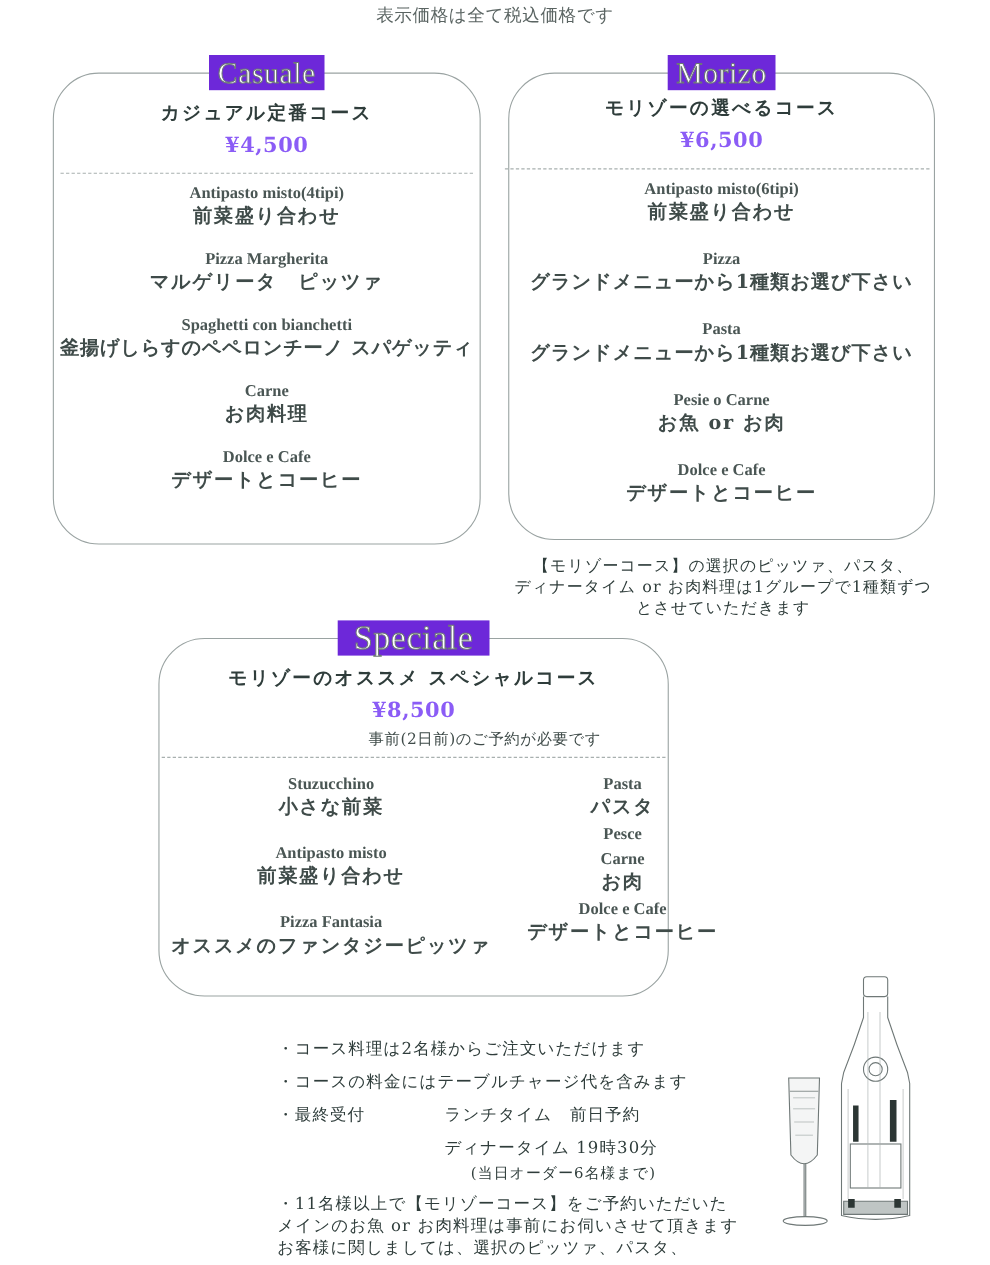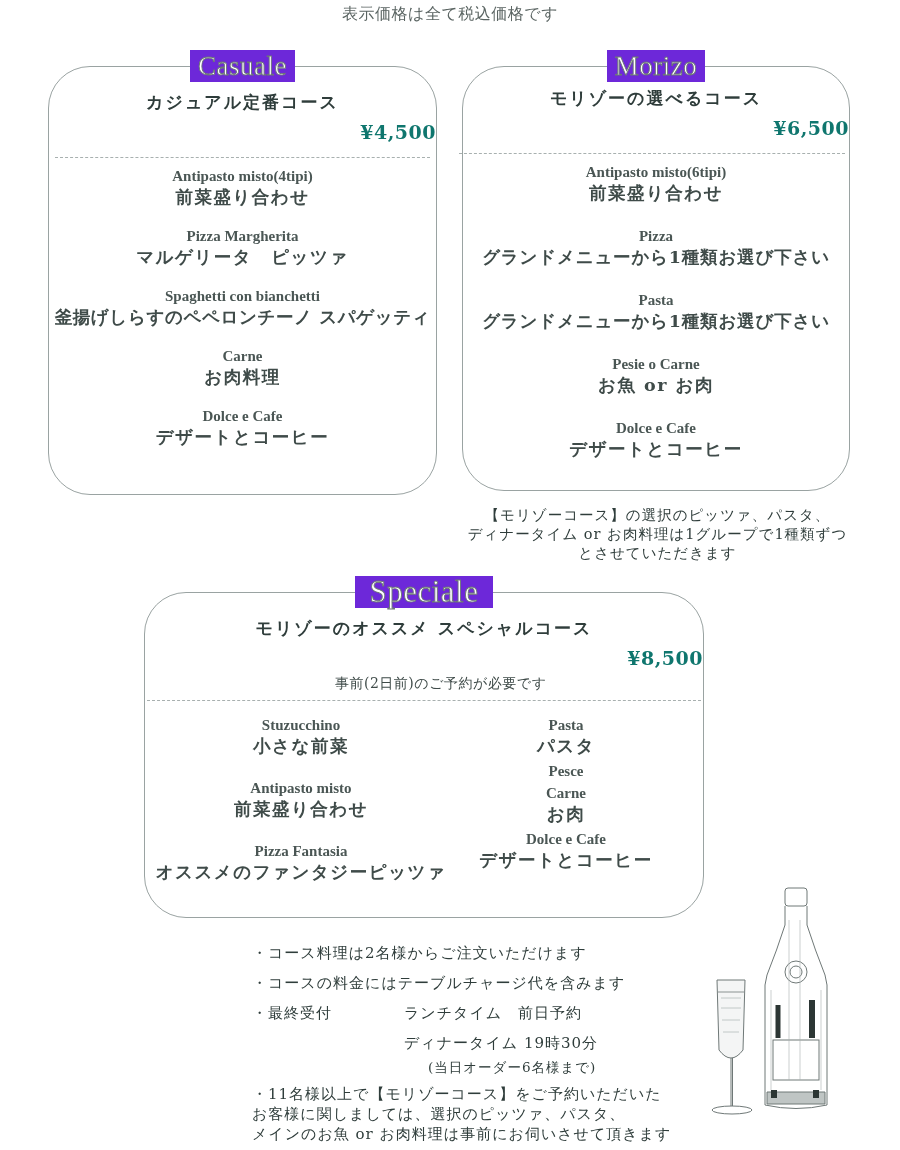--- a/index.html
+++ b/index.html
@@ -5,21 +5,21 @@
   * { box-sizing: border-box; margin: 0; padding: 0; }
   html, body { width: 900px; height: 1150px; background: #ffffff; overflow: hidden; }
   body { position: relative; font-family: "DejaVu Serif", "Liberation Serif", serif; color: #3a4a48; }
 
   .top-note { position: absolute; top: 4px; left: 0; width: 900px; text-align: center; font-size: 16px; color: #5a6462; letter-spacing: 0.5px; }
 
   .card { position: absolute; border: 1.2px solid #9aa3a2; border-radius: 42px; background: #fff; }
   .card-title-wrap { position: absolute; top: -17px; left: 0; width: 100%; text-align: center; }
   .card-title { display: inline-block; background: #6d28d9; padding: 0 8px; font-family: "Liberation Serif", "DejaVu Serif", serif; font-size: 27px; color: #fff; -webkit-text-stroke: 0.9px #6b7675; letter-spacing: 0.5px; line-height: 32px; }
   .course-name { text-align: center; font-size: 17px; font-weight: bold; color: #2f3d3b; letter-spacing: 2px; }
-  .price { text-align: right; font-size: 19px; font-weight: bold; color: #0f766e; letter-spacing: 0.5px; }
+  .price { text-align: center; font-size: 19px; font-weight: bold; color: #8b5cf6; letter-spacing: 0.5px; }
   .dash { border-top: 1.3px dashed #a8b0af; }
   .item { text-align: center; font-weight: bold; }
   .item-it { font-family: "Liberation Serif", serif; font-size: 15px; color: #4a5654; line-height: 18px; }
   .item-jp { font-size: 17.5px; color: #3f4b49; letter-spacing: 1.5px; line-height: 24px; white-space: nowrap; }
 
   
   #casuale { left: 48px; top: 66px; width: 389px; height: 429px; }
   #casuale .course-name { position: absolute; top: 24px; width: 100%; }
   #casuale .price { position: absolute; top: 54px; width: 100%; }
   #casuale .dash { position: absolute; top: 90px; left: 6px; right: 6px; }
@@ -30,21 +30,21 @@
   #morizo { left: 462px; top: 66px; width: 388px; height: 425px; }
   #morizo .course-name { position: absolute; top: 20px; width: 100%; }
   #morizo .price { position: absolute; top: 50px; width: 100%; }
   #morizo .dash { position: absolute; top: 86px; left: -4px; right: 4px; }
   #morizo .items { position: absolute; top: 96px; width: 100%; }
   #morizo .item { margin-bottom: 22px; }
 
   .morizo-note { position: absolute; left: 455px; top: 506px; width: 405px; text-align: center; font-size: 14.5px; color: #2f3d3b; line-height: 19px; letter-spacing: 1px; }
 
   
-  #speciale { left: 144px; top: 592px; width: 560px; height: 326px; }
+  #speciale { left: 144px; top: 580px; width: 464px; height: 326px; }
   #speciale .course-name { position: absolute; top: 24px; width: 100%; font-size: 17px; }
   #speciale .price { position: absolute; top: 54px; width: 100%; }
   #speciale .sub { position: absolute; top: 82px; left: 190px; font-size: 14px; color: #3f4b49; letter-spacing: 0.5px; }
   #speciale .dash { position: absolute; top: 107px; left: 2px; right: 2px; }
   #speciale .col-left { position: absolute; top: 123px; left: 0; width: 312px; }
   #speciale .col-right { position: absolute; top: 123px; left: 330px; width: 182px; }
   #speciale .col-left .item { margin-bottom: 21px; }
   #speciale .col-right .item { margin-bottom: 4px; }
 
   .notes { position: absolute; left: 252px; top: 942px; width: 450px; font-size: 15px; color: #2f3d3b; letter-spacing: 1px; }
@@ -168,22 +168,22 @@
 <div class="notes">
   <div class="note-line">・コース料理は2名様からご注文いただけます</div>
   <div class="note-line">・コースの料金にはテーブルチャージ代を含みます</div>
   <div class="note-row note-line">
     <span class="lbl">・最終受付</span>
     <span>ランチタイム　前日予約</span>
   </div>
   <div class="note-sub">ディナータイム 19時30分</div>
   <div class="note-sub2">(当日オーダー6名様まで)</div>
   <div class="note-last">・11名様以上で【モリゾーコース】をご予約いただいた</div>
+  <div class="note-last">メインのお魚 or お肉料理は事前にお伺いさせて頂きます</div>
   <div class="note-last">お客様に関しましては、選択のピッツァ、パスタ、</div>
-  <div class="note-last">メインのお魚 or お肉料理は事前にお伺いさせて頂きます</div>
 </div>
 
 <div class="illustration">
   <svg width="150" height="240" viewBox="0 0 150 240" fill="none" stroke="#6f7877" stroke-width="1">
 
     <g>
       <path d="M12 100 L40 100 L38 170 Q26 186 14 170 Z" fill="#f4f5f5"></path>
       <path d="M13 112 L39 112" stroke="#8a9291"></path>
       <g stroke="#b5bcbb" stroke-width="0.8">
         <line x1="16" y1="118" x2="36" y2="118"></line>

